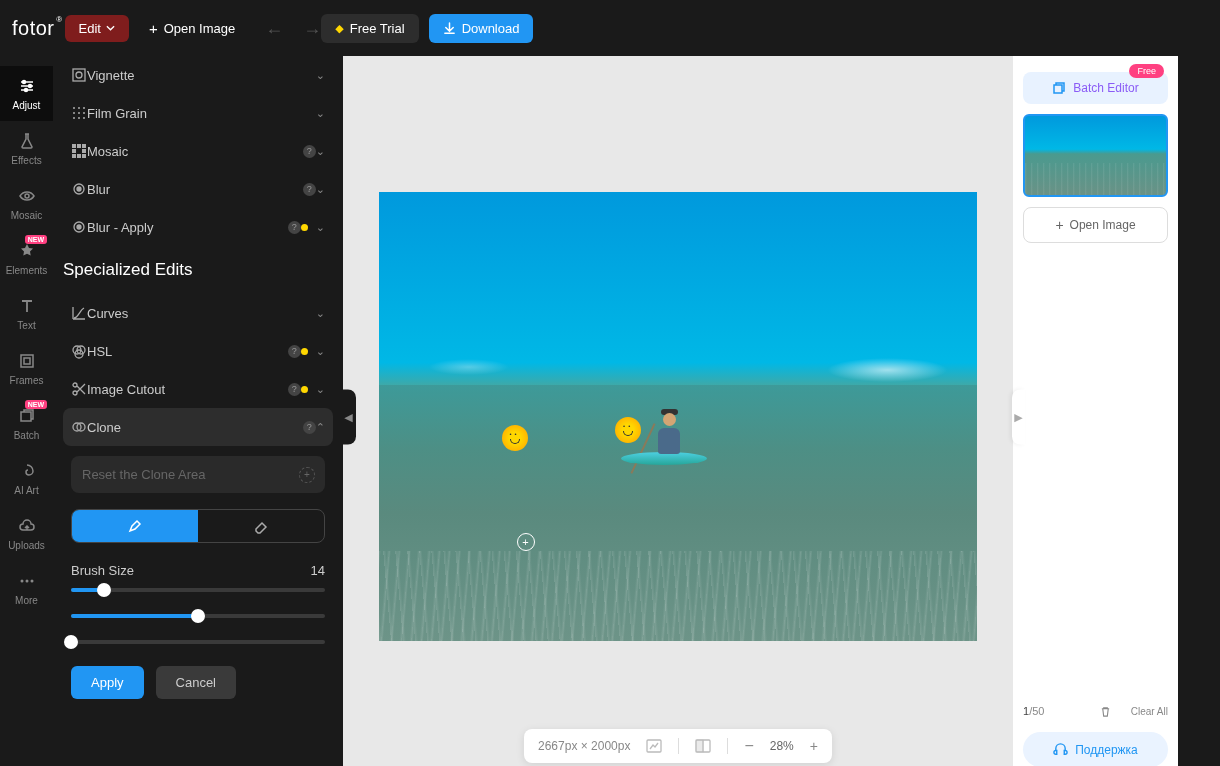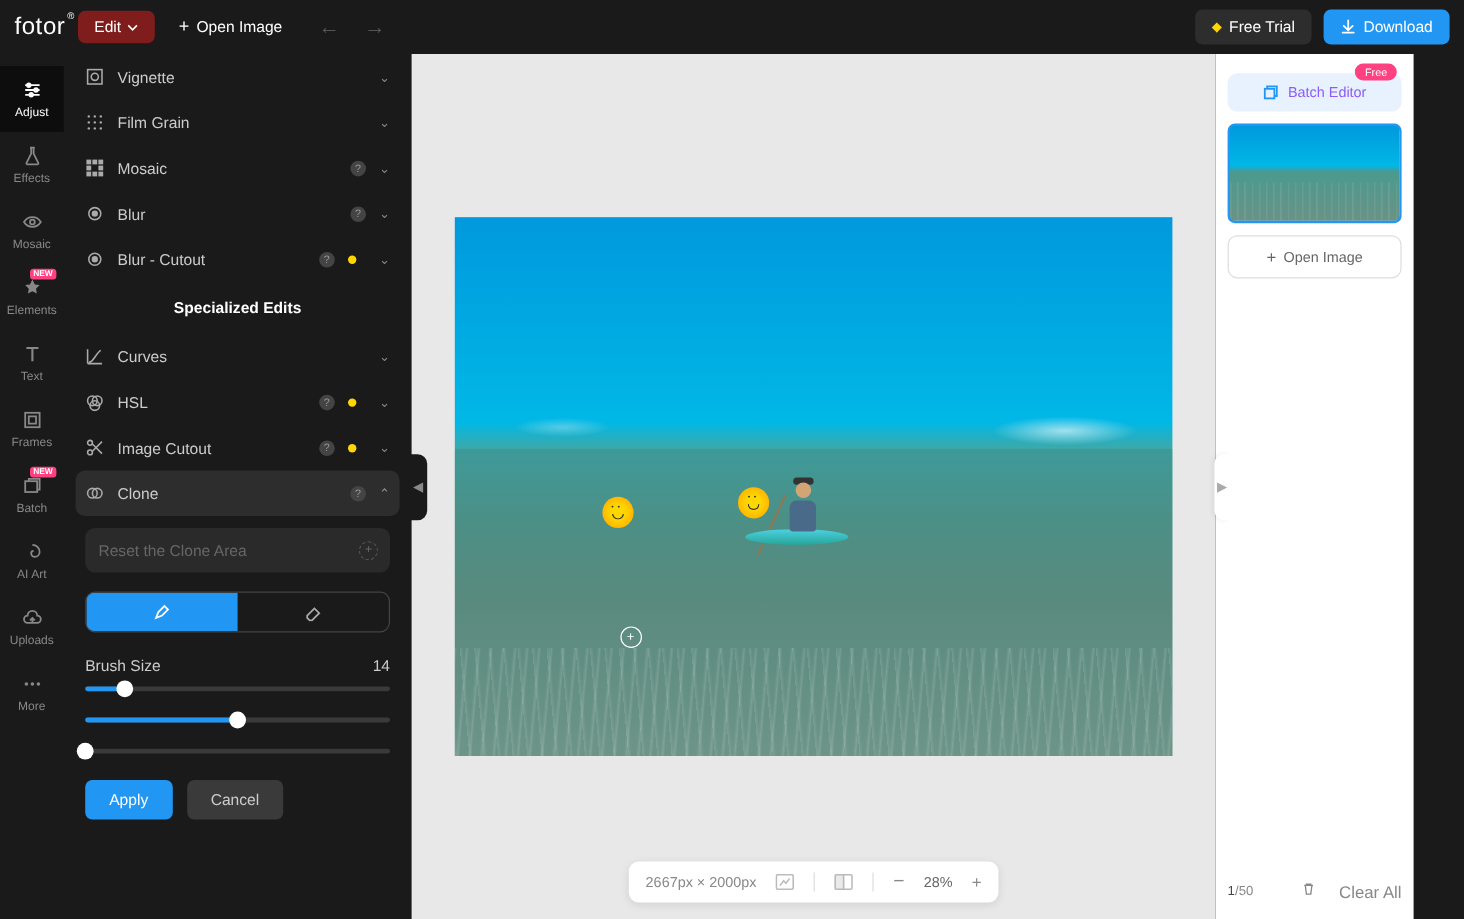--- a/index.html
+++ b/index.html
@@ -1,17 +1,17 @@
 <!DOCTYPE html>
 <html><head>
 <meta charset="utf-8">
 <style>
 *{margin:0;padding:0;box-sizing:border-box;font-family:-apple-system,BlinkMacSystemFont,"Segoe UI",sans-serif}
 body{background:#1a1a1a;width:1220px;height:766px;overflow:hidden;color:#ccc}
-.header{height:45px;background:#1a1a1a;display:flex;align-items:center;padding:0 12px;justify-content:space-between}
+.header{height:56px;background:#1a1a1a;display:flex;align-items:center;padding:0 12px;}
 .header-left{display:flex;align-items:center;gap:10px}
 .logo{color:#fff;font-size:20px;font-weight:400;letter-spacing:0.5px;position:relative}
 .logo-r{position:absolute;top:-2px;right:-8px;font-size:8px}
 .edit-btn{background:#7f1d1d;color:#fff;padding:6px 14px;border-radius:6px;display:flex;align-items:center;gap:5px;font-size:13px;cursor:pointer}
 .open-top{color:#fff;display:flex;align-items:center;gap:6px;font-size:13px;cursor:pointer;margin-left:10px}
 .nav-arrows{display:flex;gap:20px;margin-left:20px}
 .nav-arrow{color:#555;font-size:18px;cursor:pointer}
 .header-right{display:flex;align-items:center;gap:10px}
 .free-trial{background:#2d2d2d;color:#fff;padding:7px 14px;border-radius:6px;display:flex;align-items:center;gap:6px;font-size:13px;cursor:pointer}
 .diamond{color:#ffd700;font-size:11px}
@@ -20,28 +20,28 @@
 .side-nav{width:53px;background:#1a1a1a;display:flex;flex-direction:column;align-items:center;padding-top:10px}
 .side-item{width:100%;display:flex;flex-direction:column;align-items:center;gap:4px;padding:10px 0;cursor:pointer;position:relative}
 .side-item.active{background:#0d0d0d}
 .side-icon{width:20px;height:20px;display:flex;align-items:center;justify-content:center;color:#888}
 .side-item.active .side-icon{color:#fff}
 .side-label{font-size:10px;color:#888}
 .side-item.active .side-label{color:#fff}
 .badge-new{position:absolute;top:4px;right:6px;background:#ff4081;color:#fff;font-size:7px;padding:1px 3px;border-radius:3px;font-weight:600}
 .panel{width:290px;background:#1a1a1a;overflow-y:auto;padding:0 10px 10px}
 .panel::-webkit-scrollbar{width:0}
-.prow{display:flex;align-items:center;padding:11px 8px;gap:11px;cursor:pointer;border-radius:8px;position:relative}
+.prow{display:flex;align-items:center;padding:11px 8px;gap:0;cursor:pointer;border-radius:8px;position:relative}
 .prow.active{background:#2d2d2d}
 .picon{width:16px;height:16px;display:flex;align-items:center;justify-content:center;color:#aaa;flex-shrink:0}
 .ptext{color:#ccc;font-size:13px;flex:1}
 .phelp{width:13px;height:13px;border-radius:50%;background:#444;color:#999;font-size:9px;display:flex;align-items:center;justify-content:center;margin-left:-4px}
 .pdot{width:7px;height:7px;border-radius:50%;background:#ffd700;margin-right:8px}
 .pchev{color:#888;font-size:11px}
-.section-title{color:#fff;font-size:13px;font-weight:700;text-align:center;padding:14px 0}
+.section-title{color:#fff;font-size:17px;font-weight:400;padding:14px 0}
 .clone-content{padding:10px 0}
 .reset-btn{background:#2a2a2a;color:#666;padding:11px;border-radius:8px;text-align:left;font-size:13px;cursor:pointer;position:relative;margin:0 8px 16px}
 .reset-plus{position:absolute;right:10px;top:50%;transform:translateY(-50%);width:16px;height:16px;border:1.5px dashed #555;border-radius:50%;display:flex;align-items:center;justify-content:center;font-size:10px;color:#666}
 .toggle-btns{display:flex;margin:0 8px 20px;border:1px solid #444;border-radius:8px;overflow:hidden}
 .tbtn{flex:1;padding:8px;display:flex;align-items:center;justify-content:center;cursor:pointer}
 .tbtn.active{background:#2196f3}
 .slider-group{padding:0 8px;margin-bottom:22px}
 .slider-head{display:flex;justify-content:space-between;font-size:13px;color:#ccc;margin-bottom:10px}
 .slider-track{height:4px;background:#3a3a3a;border-radius:2px;position:relative}
 .slider-fill{height:100%;background:#2196f3;border-radius:2px;position:absolute;left:0}
@@ -74,21 +74,21 @@
 .zoom-val{color:#666;font-size:12px}
 .right-panel{width:165px;background:#fff;padding:10px;display:flex;flex-direction:column;position:relative}
 .batch-box{background:#e8f2ff;border-radius:8px;padding:9px;display:flex;align-items:center;justify-content:center;gap:7px;cursor:pointer;position:relative;margin-bottom:10px;margin-top:6px}
 .batch-badge{position:absolute;top:-8px;right:4px;background:#ff4081;color:#fff;font-size:9px;padding:2px 8px;border-radius:9px;font-weight:500}
 .batch-text{color:#8b5cf6;font-size:12px;font-weight:400}
 .thumb{width:100%;height:83px;border:2px solid #2196f3;border-radius:6px;background:linear-gradient(to bottom,#0099dd 0%,#00b8e6 42%,#4a9a8f 48%,#6a9286 100%);margin-bottom:10px;cursor:pointer;position:relative;overflow:hidden}
 .thumb-waves{position:absolute;bottom:0;left:0;right:0;height:40%;background:repeating-linear-gradient(90deg,rgba(255,255,255,0.1) 0,transparent 2px,transparent 6px)}
 .open-right{border:1px solid #ddd;border-radius:8px;padding:9px;display:flex;align-items:center;justify-content:center;gap:6px;cursor:pointer;color:#666;font-size:12px}
 .right-foot{margin-top:auto;display:flex;justify-content:space-between;align-items:center;color:#888;font-size:11px;padding:5px 0}
 .right-foot span b{color:#444;font-weight:500}
-.clear-all{display:flex;align-items:flex-start;gap:20px;cursor:pointer;font-size:14px}
+.clear-all{display:flex;align-items:flex-start;gap:20px;cursor:pointer;font-size:10px}
 .support-btn{background:#eaf3ff;color:#2196f3;padding:10px 16px;border-radius:20px;display:flex;align-items:center;gap:7px;font-size:12px;cursor:pointer;font-weight:500;margin-top:10px;justify-content:center}
 .expand-tab{position:absolute;left:-1px;top:50%;transform:translateY(-50%);width:13px;height:55px;background:#fff;border-radius:8px 0 0 8px;display:flex;align-items:center;justify-content:center;color:#aaa;cursor:pointer;box-shadow:-2px 0 4px rgba(0,0,0,0.06);font-size:11px}
 .app-bar{width:42px;background:#1a1a1a}
 svg{display:block}
 </style>
 </head>
 <body>
 
 <div class="header">
   <div class="header-left">
@@ -272,21 +272,21 @@
         <span class="phelp">?</span>
         <span class="pchev">⌄</span>
       </div>
     <div class="prow">
         <span class="picon">
           <svg width="16" height="16" viewBox="0 0 16 16" stroke="currentColor" fill="none" stroke-width="1.3">
             <circle cx="8" cy="8" r="5"></circle>
             <circle cx="8" cy="8" r="2" fill="currentColor"></circle>
           </svg>
         </span>
-        <span class="ptext">Blur - Cutout</span>
+        <span class="ptext">Blur - Apply</span>
         <span class="phelp">?</span>
         <span class="pdot"></span>
         <span class="pchev">⌄</span>
       </div>
 
     <div class="section-title">Specialized Edits</div>
     <div class="prow">
         <span class="picon">
           <svg width="16" height="16" viewBox="0 0 16 16" stroke="currentColor" fill="none" stroke-width="1.3">
             <path d="M2 14V2M2 14h12M3 13c4 0 6-8 10-10"></path>
@@ -443,16 +443,22 @@
       </div>
     <div class="right-foot">
       <span><b>1</b><span>/</span><span>50</span></span>
       <span class="clear-all">
           <svg width="11" height="11" viewBox="0 0 12 12" stroke="#888" fill="none" stroke-width="1.2">
             <path d="M2 3h8M4 3V2h4v1M3 3l1 8h4l1-8"></path>
           </svg>
           <span>Clear All</span>
         </span>
     </div>
+    <div class="support-btn">
+        <svg width="15" height="15" viewBox="0 0 16 16" stroke="#2196f3" fill="none" stroke-width="1.5">
+          <path d="M3 9V7a5 5 0 0110 0v2M3 9a2 2 0 000 4h1V9H3zM13 9a2 2 0 010 4h-1V9h1z"></path>
+        </svg>
+        <span>Поддержка</span>
+      </div>
   </div>
 
   <div class="app-bar"></div>
 </div>
 
 </body></html>

